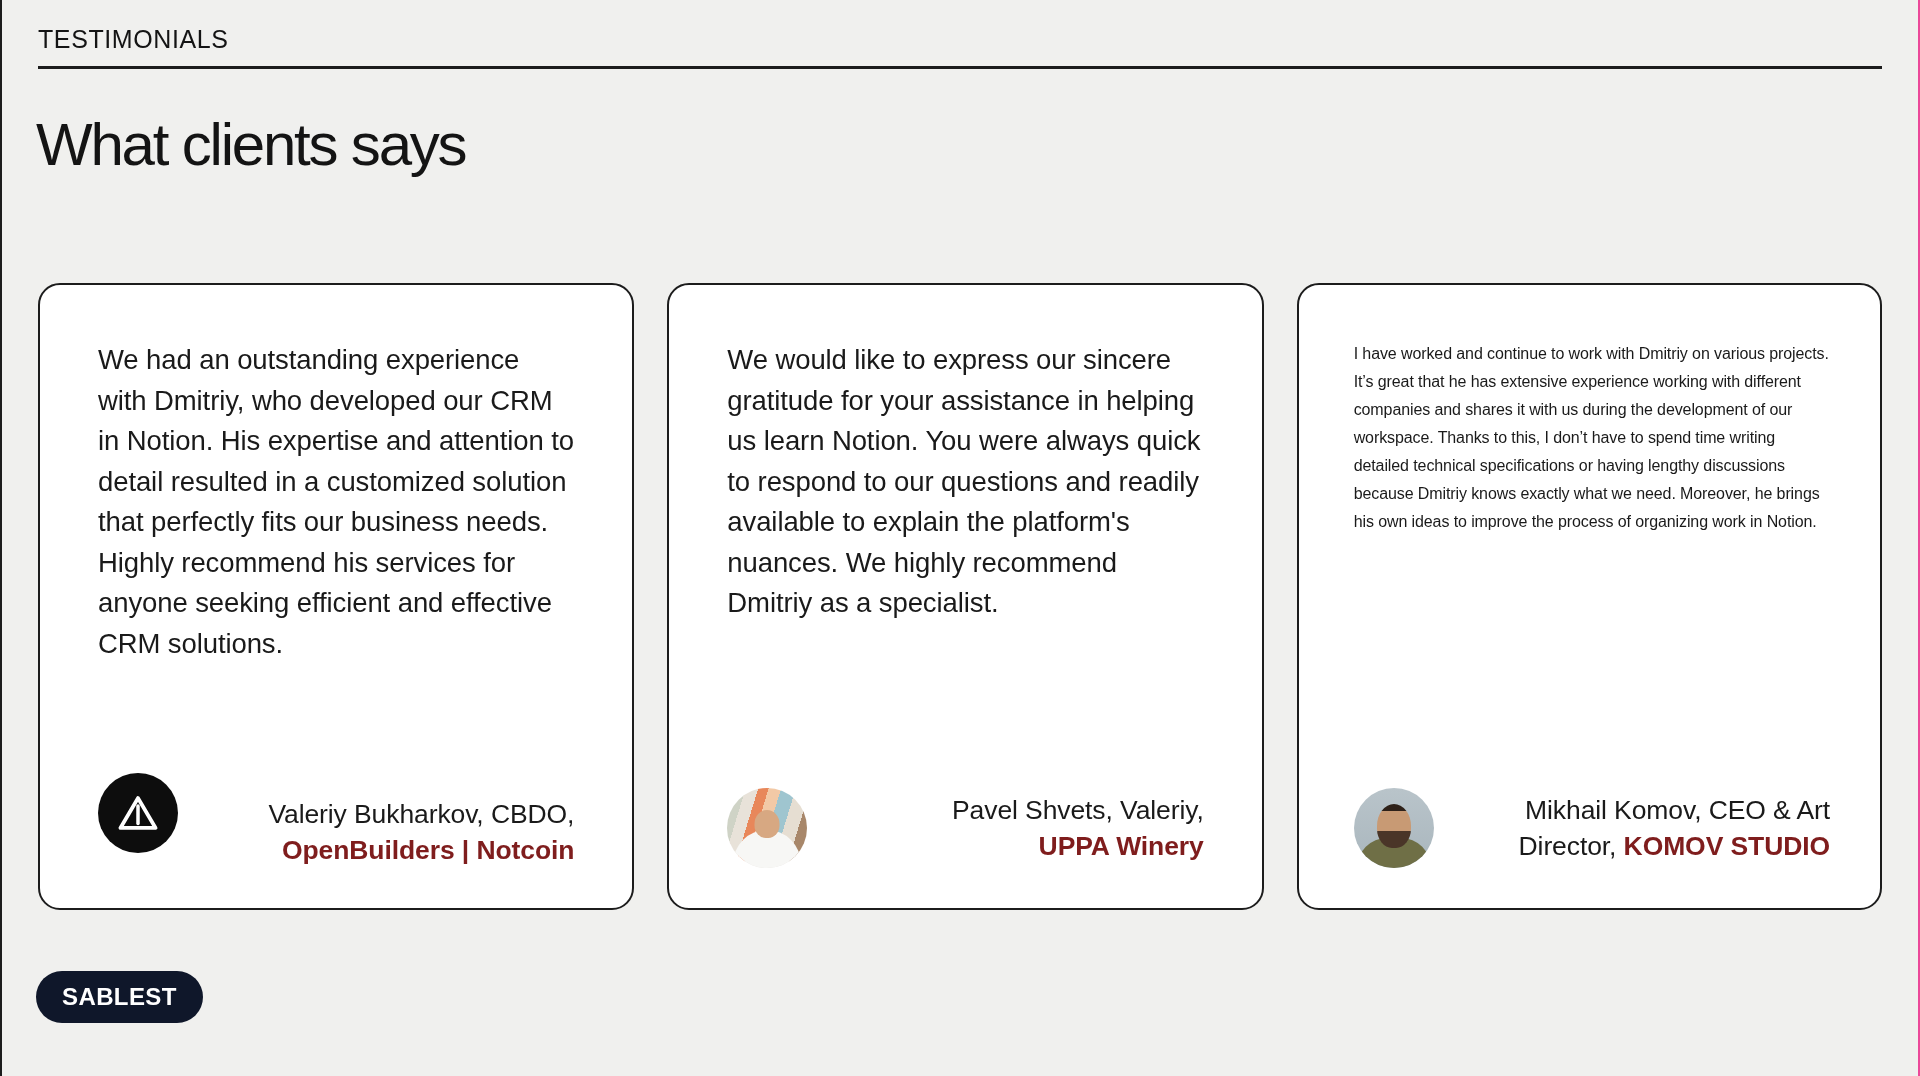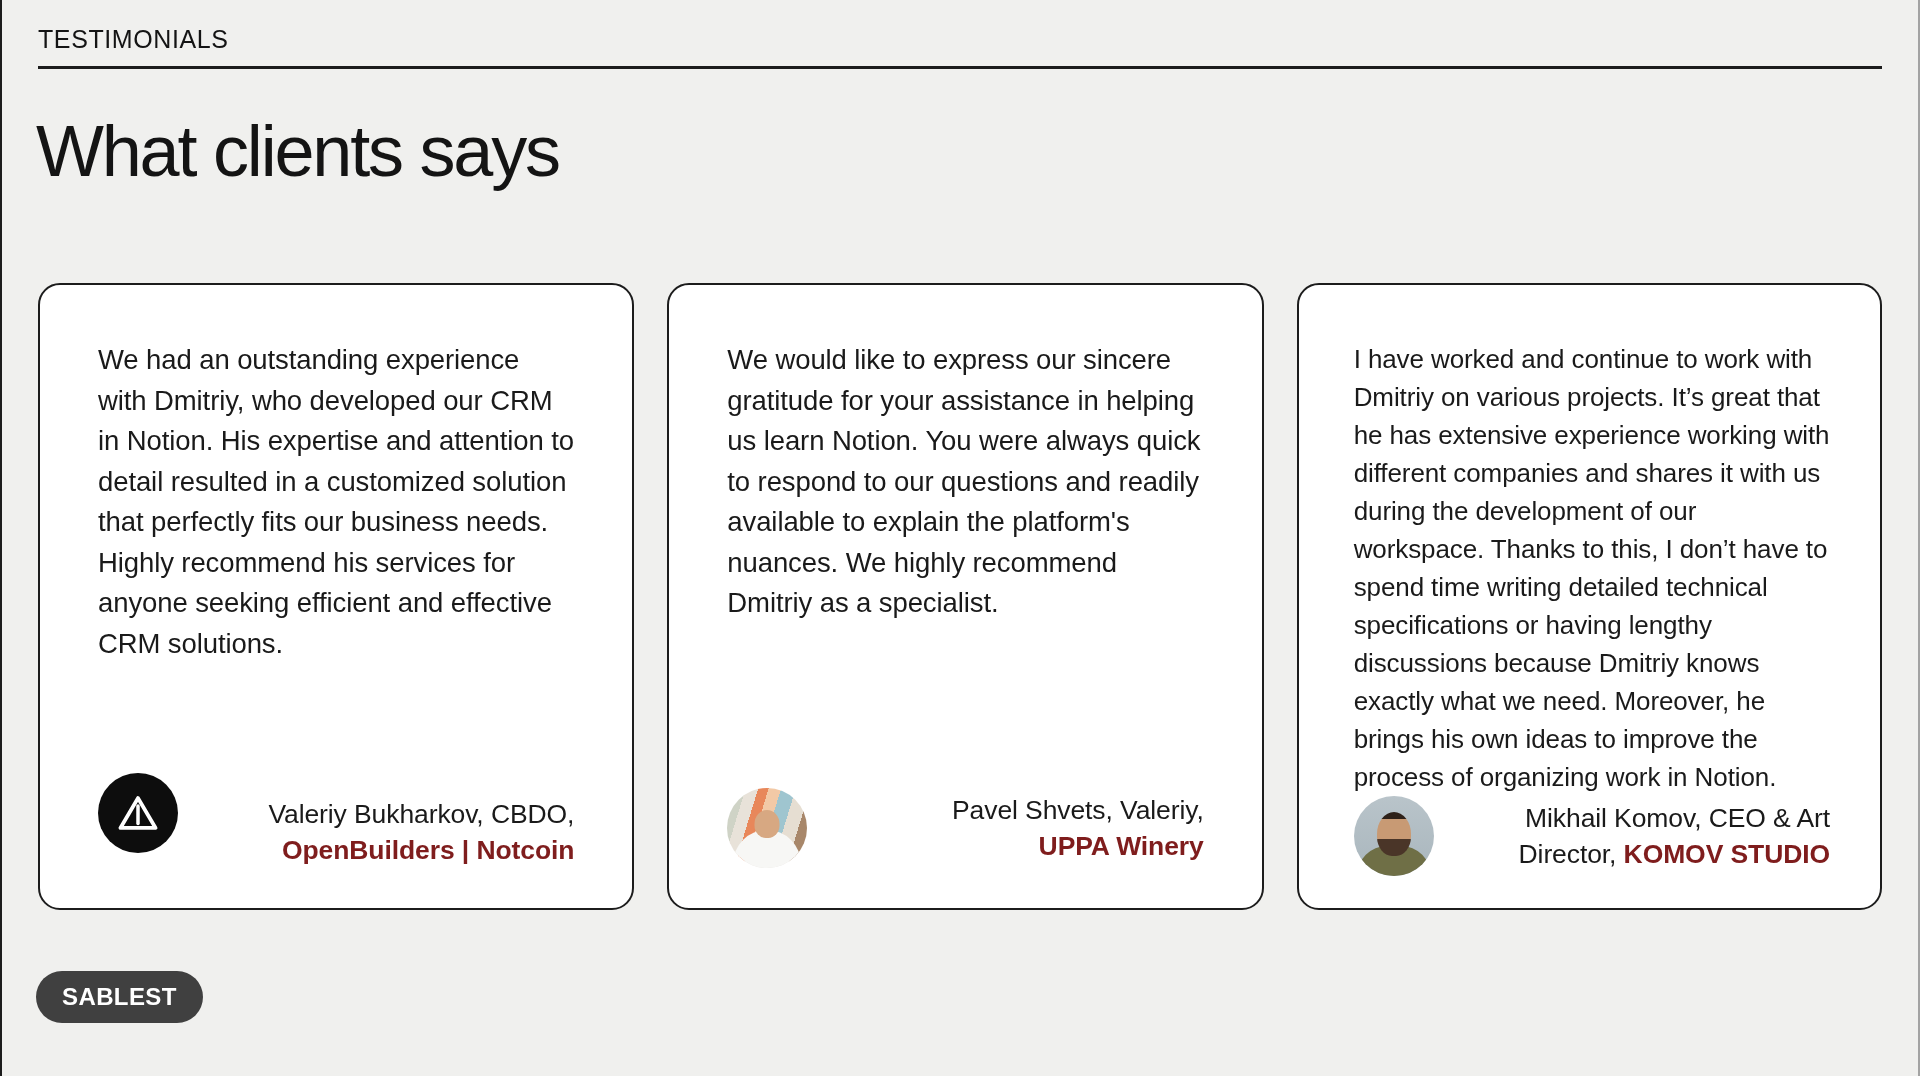--- a/index.html
+++ b/index.html
@@ -12,21 +12,21 @@
     color: #1c1c1c;
     overflow: hidden;
   }
 
   .page {
     position: relative;
     width: 1920px;
     height: 1076px;
     background: #f0f0ee;
     border-left: 2px solid #1c1c1c;
-    border-right: 2px solid #a3a3a3;
+    border-right: 2px solid #ec4899;
   }
 
   
   .eyebrow-wrap {
     margin: 0 36px 0 36px;
     padding-top: 26px;
   }
   .eyebrow {
     font-size: 25px;
     letter-spacing: 0.6px;
@@ -36,21 +36,21 @@
     padding-bottom: 12px;
   }
   .rule {
     height: 3px;
     background: #1c1c1c;
     width: 100%;
   }
 
   .headline {
     margin: 46px 0 0 34px;
-    font-size: 72px;
+    font-size: 60px;
     line-height: 1.0;
     font-weight: 400;
     letter-spacing: -2.2px;
     color: #141414;
   }
 
   
   .cards {
     position: absolute;
     top: 283px;
@@ -73,22 +73,22 @@
   .card.wide-pad { padding-left: 55px; padding-right: 50px; }
 
   .quote {
     font-size: 27.5px;
     line-height: 40.5px;
     color: #1a1a1a;
     letter-spacing: -0.1px;
     font-weight: 400;
   }
   .card-3 .quote {
-    font-size: 26px;
-    line-height: 38px;
+    font-size: 16px;
+    line-height: 28px;
   }
 
   .author {
     margin-top: auto;
     display: flex;
     align-items: center;
     gap: 22px;
   }
 
   .avatar {
@@ -184,21 +184,21 @@
     text-underline-offset: 5px;
     text-decoration-thickness: 2px;
     cursor: pointer;
   }
 
   
   .badge {
     position: absolute;
     left: 34px;
     bottom: 53px;
-    background: #404040;
+    background: #0f172a;
     color: #ffffff;
     border-radius: 26px;
     padding: 12px 26px;
     font-size: 24px;
     font-weight: bold;
     letter-spacing: 0.4px;
     display: inline-block;
   }
 </style>
 </head>

